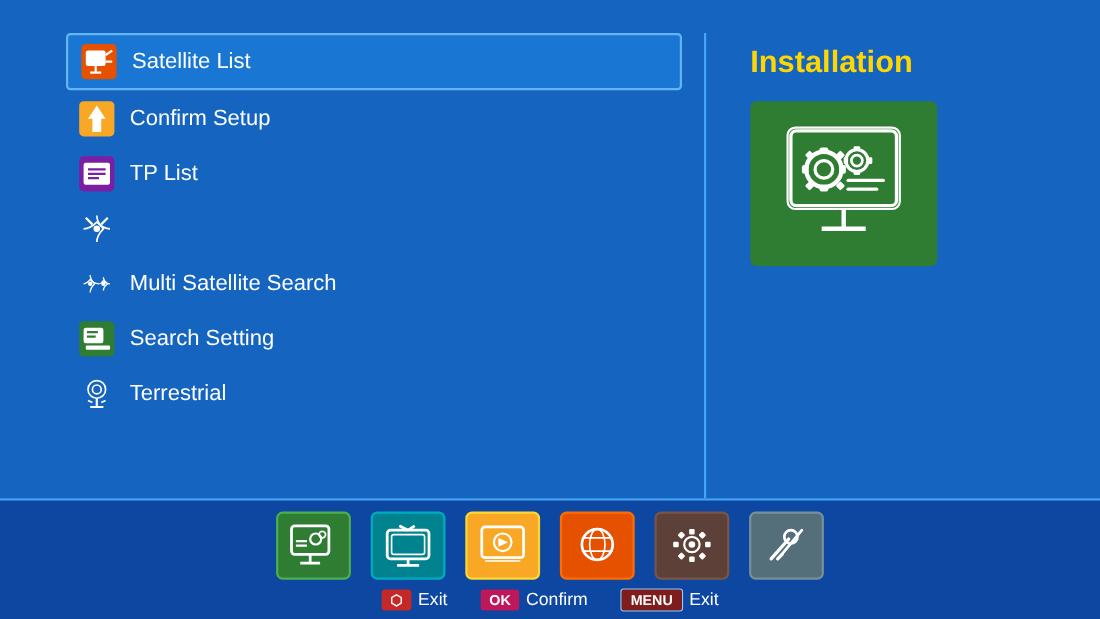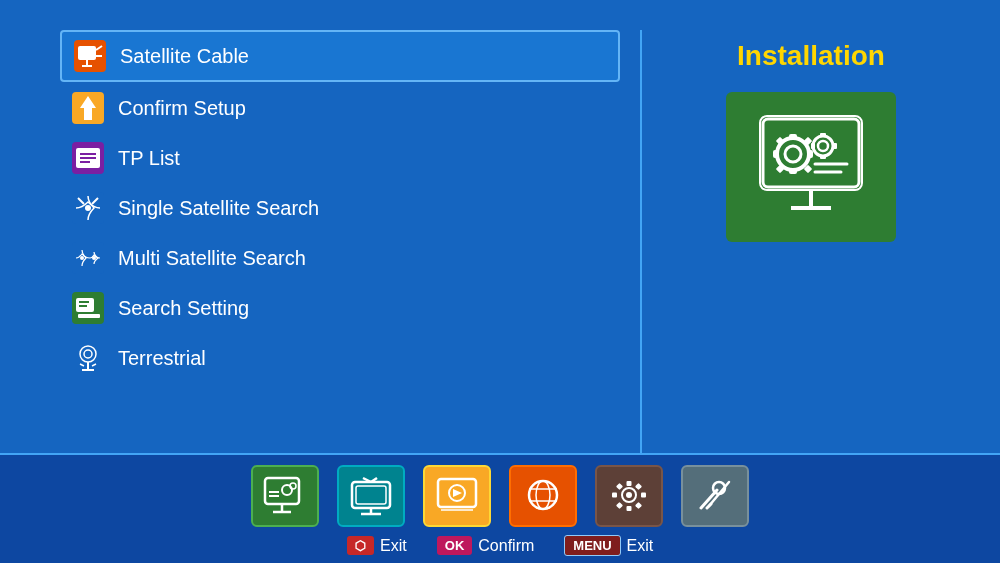--- a/index.html
+++ b/index.html
@@ -63,21 +63,21 @@
     }
 
     .menu-item.active .menu-item-label {
       color: white;
     }
 
     .right-panel {
       flex: 1;
       display: flex;
       flex-direction: column;
-      align-items: center;
+      align-items: flex-start;
       padding-top: 10px;
       border-left: 2px solid #42A5F5;
       margin-left: 20px;
       padding-left: 40px;
     }
 
     .section-title {
       color: #FFD600;
       font-size: 28px;
       font-weight: bold;
@@ -188,21 +188,21 @@
       <li class="menu-item active">
         <div class="menu-item-icon icon-satellite-list">
           <svg width="28" height="28" viewBox="0 0 28 28">
             <rect x="2" y="4" width="18" height="14" rx="2" fill="white"></rect>
             <line x1="11" y1="18" x2="11" y2="24" stroke="white" stroke-width="2"></line>
             <line x1="6" y1="24" x2="16" y2="24" stroke="white" stroke-width="2"></line>
             <line x1="20" y1="8" x2="26" y2="4" stroke="white" stroke-width="2"></line>
             <line x1="20" y1="14" x2="26" y2="14" stroke="white" stroke-width="2"></line>
           </svg>
         </div>
-        <span class="menu-item-label">Satellite Cable</span>
+        <span class="menu-item-label">Satellite List</span>
       </li>
 
       <li class="menu-item">
         <div class="menu-item-icon icon-antenna">
           <svg width="28" height="28" viewBox="0 0 28 28">
             <polygon points="14,2 22,14 18,14 18,26 10,26 10,14 6,14" fill="white"></polygon>
           </svg>
         </div>
         <span class="menu-item-label">Confirm Setup</span>
       </li>
@@ -222,21 +222,20 @@
       <li class="menu-item">
         <div class="menu-item-icon icon-single-sat">
           <svg width="28" height="28" viewBox="0 0 28 28">
             <circle cx="14" cy="14" r="3" fill="white"></circle>
             <path d="M14,2 Q14,8 20,14 Q14,20 14,26" fill="none" stroke="white" stroke-width="1.5"></path>
             <path d="M2,14 Q8,14 14,8 Q20,14 26,14" fill="none" stroke="white" stroke-width="1.5"></path>
             <line x1="4" y1="4" x2="10" y2="10" stroke="white" stroke-width="2"></line>
             <line x1="24" y1="4" x2="18" y2="10" stroke="white" stroke-width="2"></line>
           </svg>
         </div>
-        <span class="menu-item-label">Single Satellite Search</span>
       </li>
 
       <li class="menu-item">
         <div class="menu-item-icon icon-multi-sat">
           <svg width="28" height="28" viewBox="0 0 28 28">
             <circle cx="8" cy="14" r="2" fill="white"></circle>
             <path d="M8,6 Q8,10 12,14 Q8,18 8,22" fill="none" stroke="white" stroke-width="1.2"></path>
             <path d="M2,14 Q5,14 8,10 Q11,14 16,14" fill="none" stroke="white" stroke-width="1.2"></path>
             <circle cx="20" cy="14" r="2" fill="white"></circle>
             <path d="M20,8 Q20,11 24,14 Q20,17 20,20" fill="none" stroke="white" stroke-width="1.2"></path>

